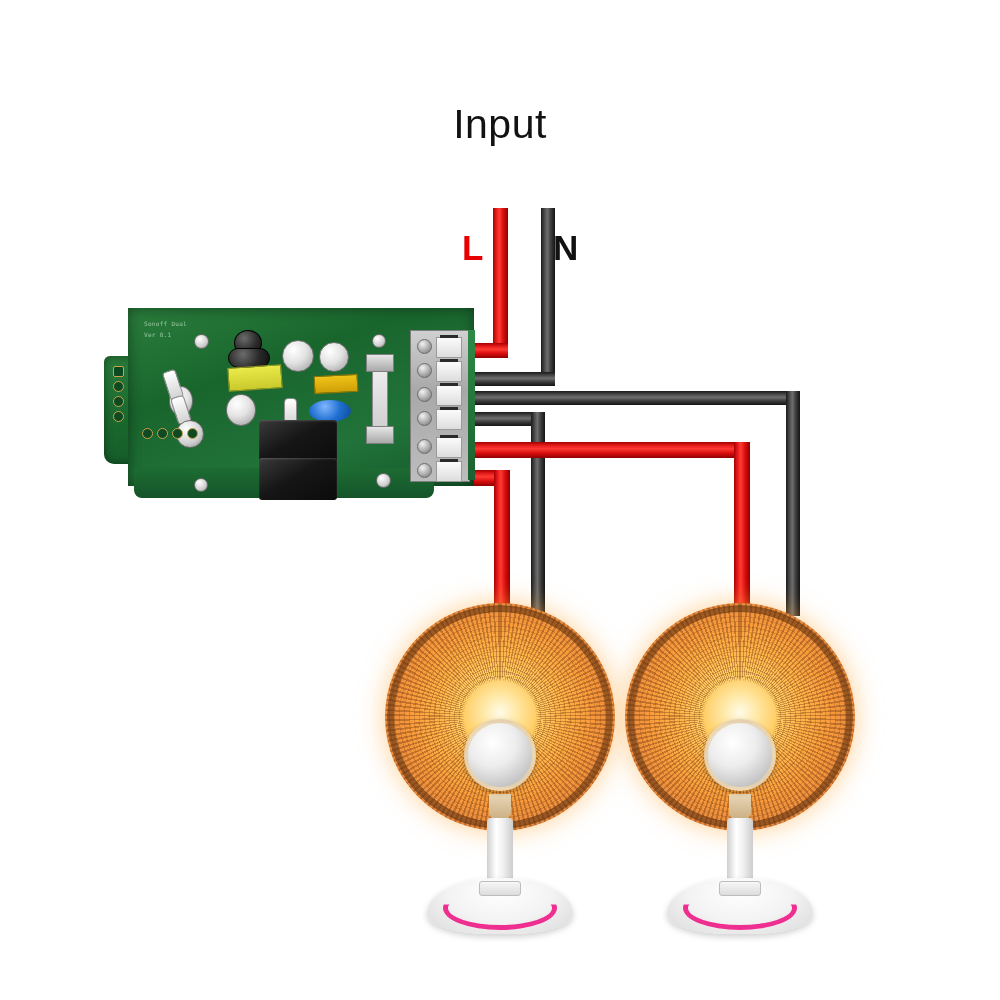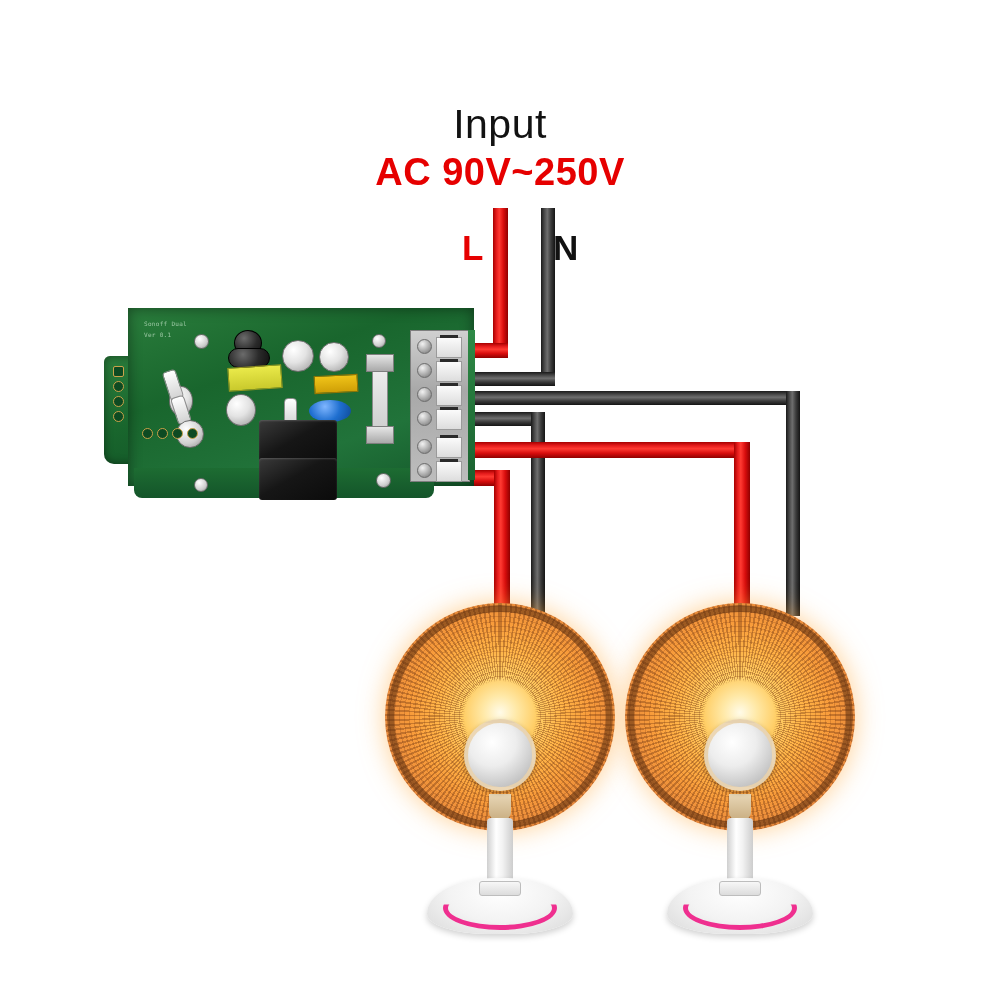--- a/index.html
+++ b/index.html
@@ -120,21 +120,20 @@
   .h-basebtn{position:absolute;left:50%;top:278px;transform:translateX(-50%);
      width:40px;height:13px;background:linear-gradient(180deg,#f7f7f7,#dcdcdc);
      border-radius:3px;border:1px solid #bdbdbd;}
 </style>
 </head>
 <body>
 
 <div id="stage">
 
   <div class="lbl" id="input-title">Input</div>
-  <div class="lbl" id="voltage-title">AC 90V~250V</div>
   <div class="lbl" id="label-L">L</div>
   <div class="lbl" id="label-N">N</div>
 
   <div class="wire w-red" style="left:493px;top:200px;width:15px;height:150px;"></div>
   <div class="wire w-red-h" style="left:455px;top:335px;width:53px;height:15px;"></div>
 
   <div class="wire w-blk" style="left:541px;top:200px;width:14px;height:178px;"></div>
   <div class="wire w-blk-h" style="left:455px;top:364px;width:100px;height:14px;"></div>
 
   <div class="wire w-blk-h" style="left:455px;top:383px;width:345px;height:14px;"></div>

